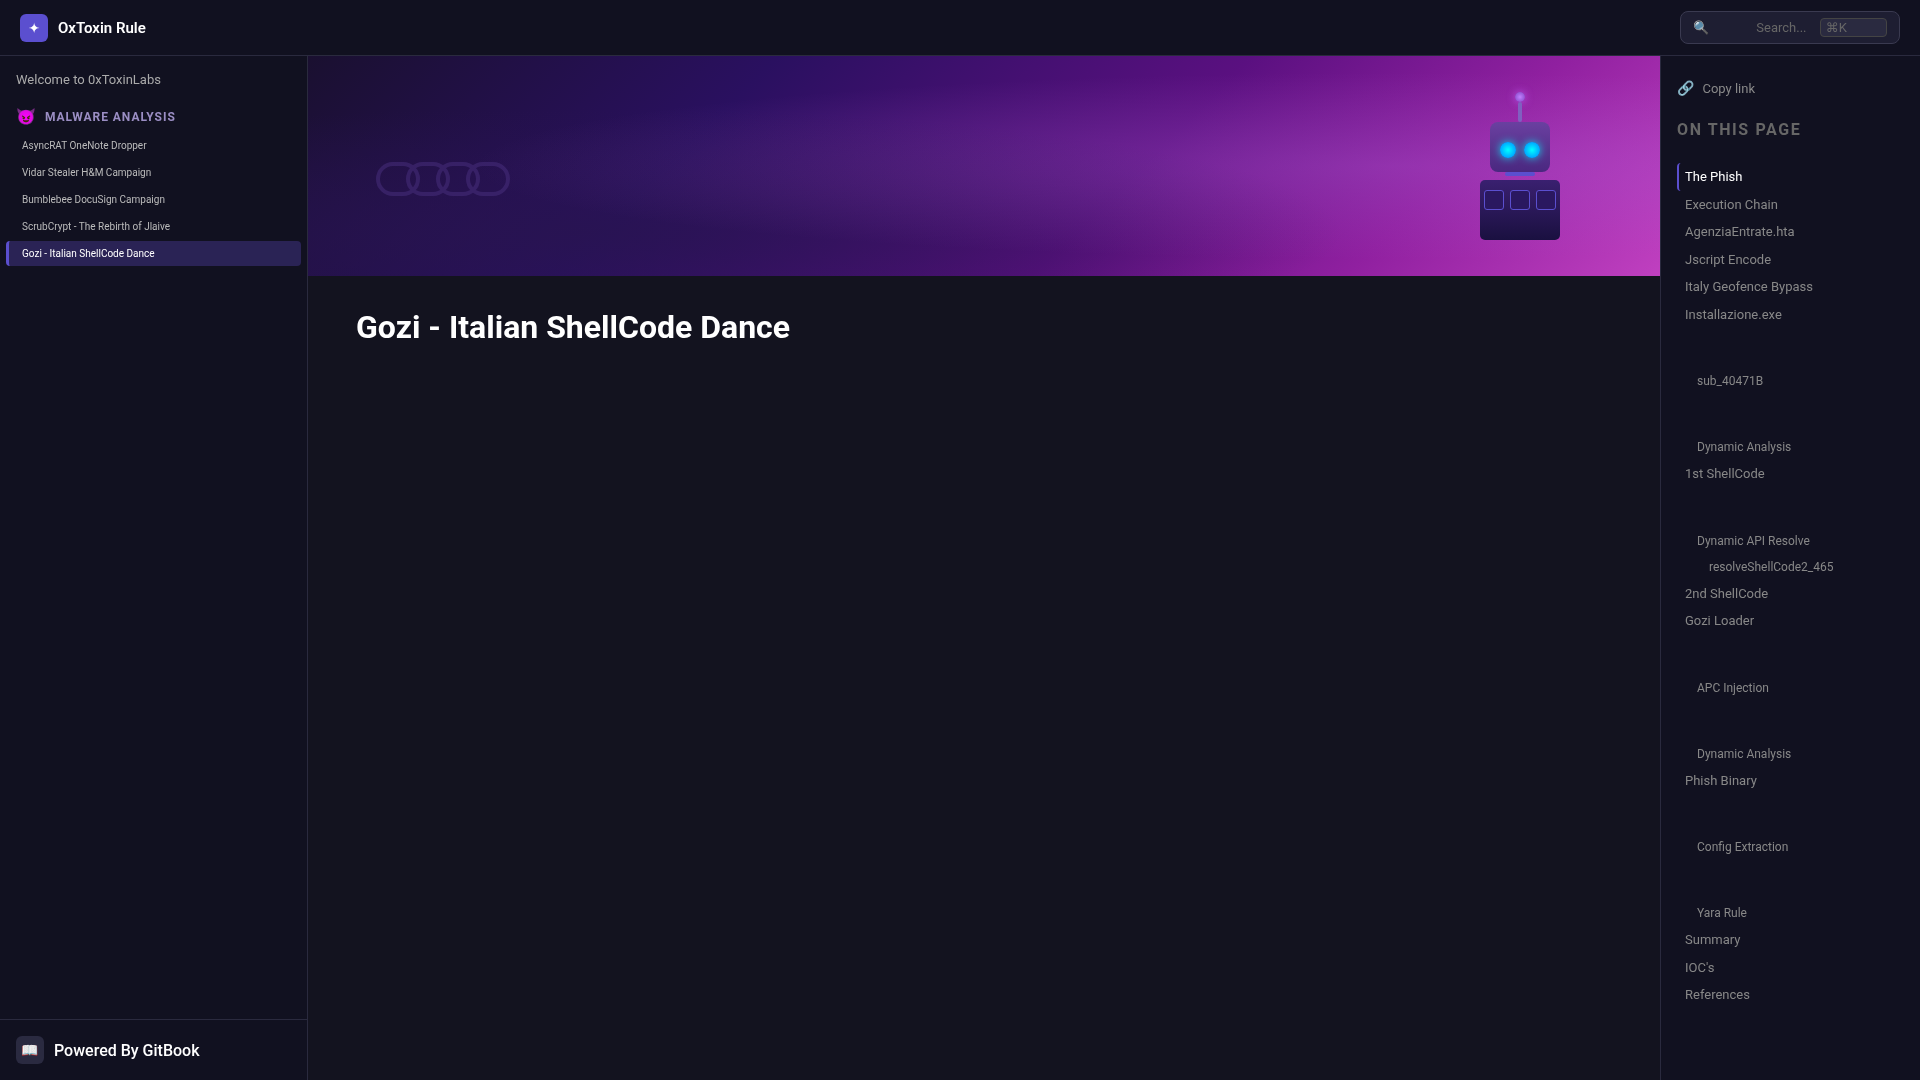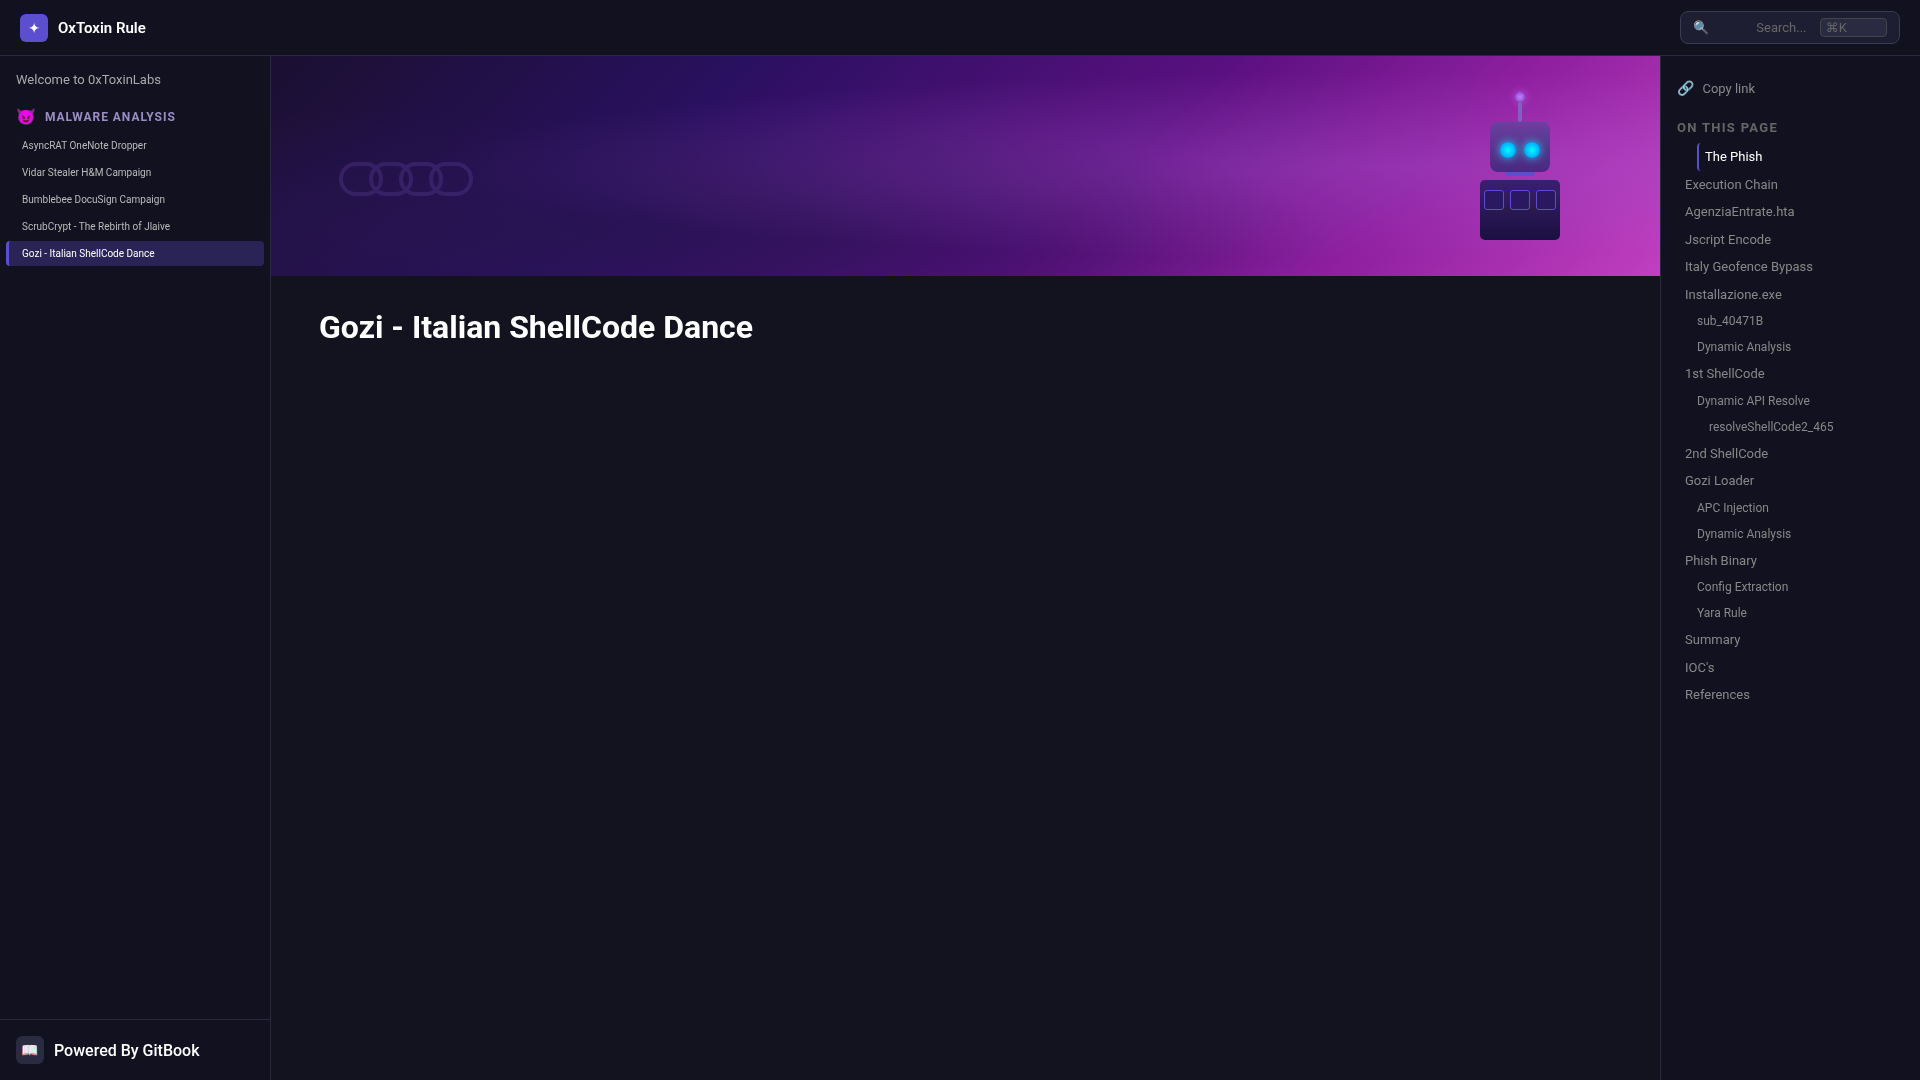--- a/index.html
+++ b/index.html
@@ -72,21 +72,21 @@
 
     
     .layout {
       display: flex;
       flex: 1;
       overflow: hidden;
     }
 
     
     .sidebar {
-      width: 271px;
+      width: 308px;
       background: #111120;
       border-right: 1px solid #2a2a3e;
       display: flex;
       flex-direction: column;
       overflow-y: auto;
       flex-shrink: 0;
     }
     .sidebar-welcome {
       padding: 16px 16px 8px 16px;
       font-size: 13px;
@@ -243,44 +243,44 @@
       gap: 8px;
       font-size: 13px;
       color: #888;
       cursor: pointer;
       padding: 4px 0;
     }
     .copy-icon {
       font-size: 14px;
     }
     .toc-heading {
-      font-size: 13px;
+      font-size: 16px;
       font-weight: 700;
       letter-spacing: 0.1em;
       color: #666;
       text-transform: uppercase;
-      margin-bottom: 8px;
+      margin-bottom: 24px;
     }
     .toc-item {
       padding: 4px 8px;
       font-size: 13px;
       color: #888;
       cursor: pointer;
       border-radius: 4px;
       line-height: 1.5;
     }
     .toc-item.active {
       color: #fff;
       border-left: 2px solid #5b4fcf;
       padding-left: 6px;
-      margin-left: 20px;
     }
     .toc-item.sub {
       padding-left: 20px;
       font-size: 12px;
+      margin-top: 40px;
     }
     .toc-item.sub2 {
       padding-left: 32px;
       font-size: 12px;
     }
 
     ::-webkit-scrollbar { width: 6px; }
     ::-webkit-scrollbar-track { background: transparent; }
     ::-webkit-scrollbar-thumb { background: #3a3a50; border-radius: 3px; }
   </style>

